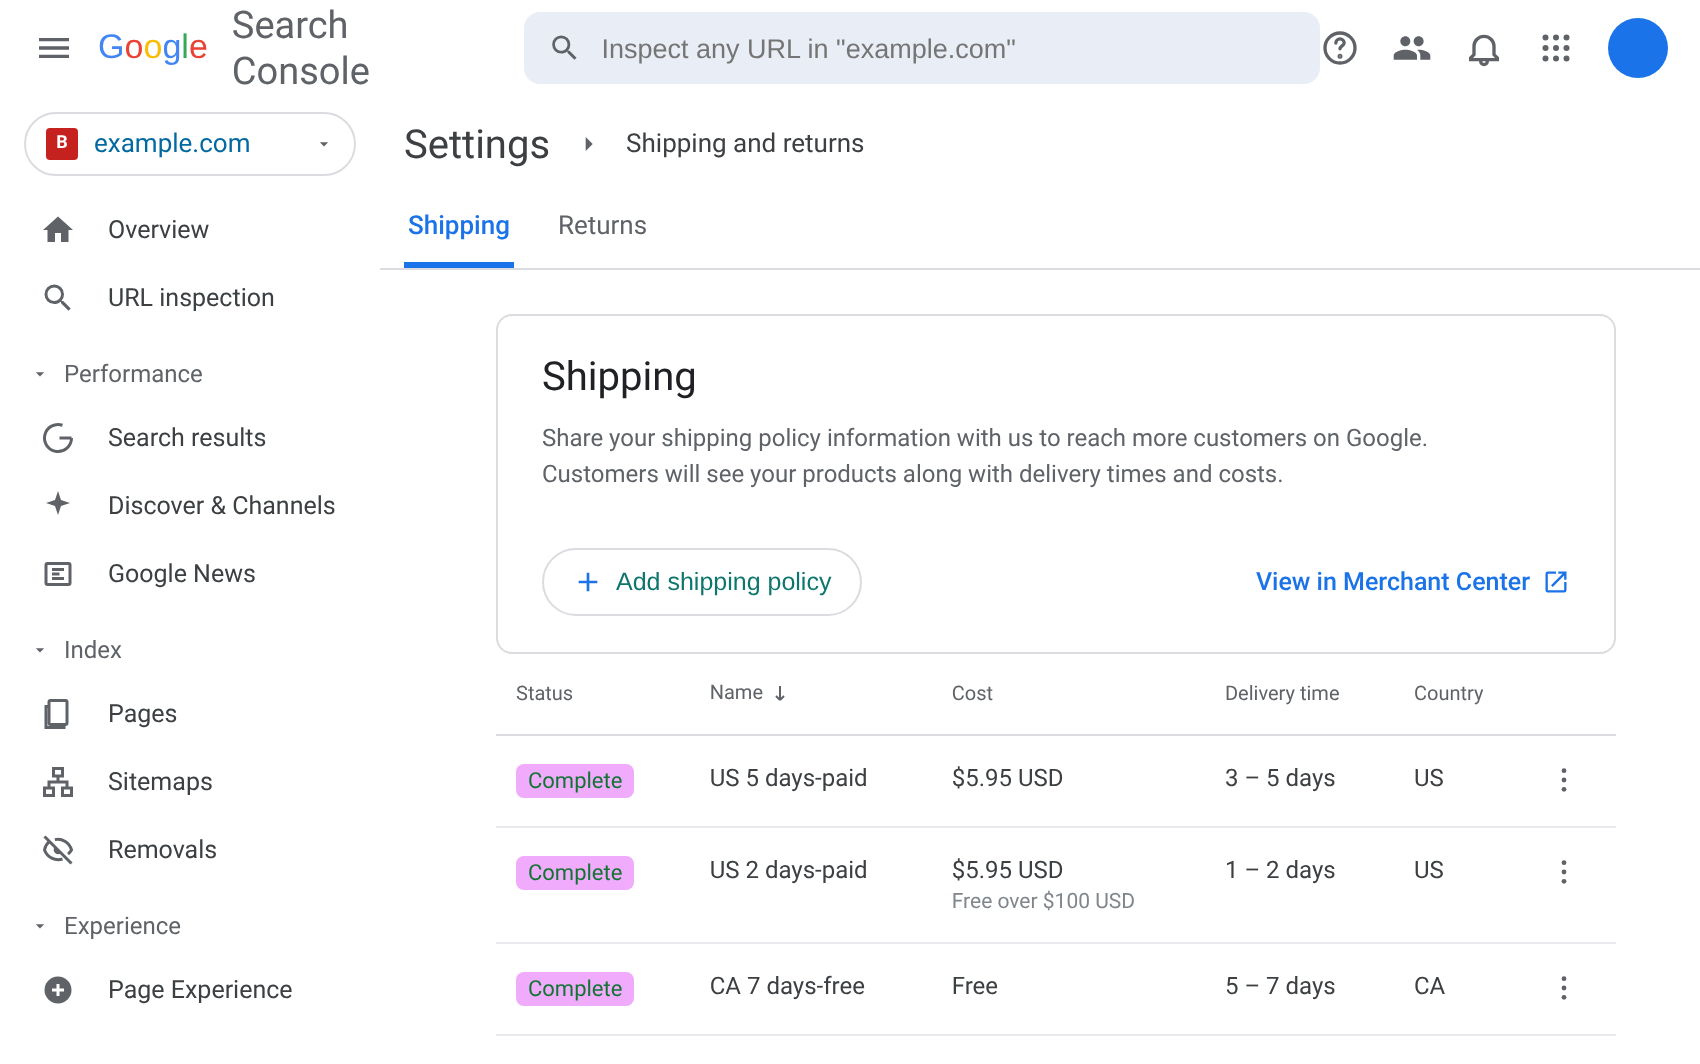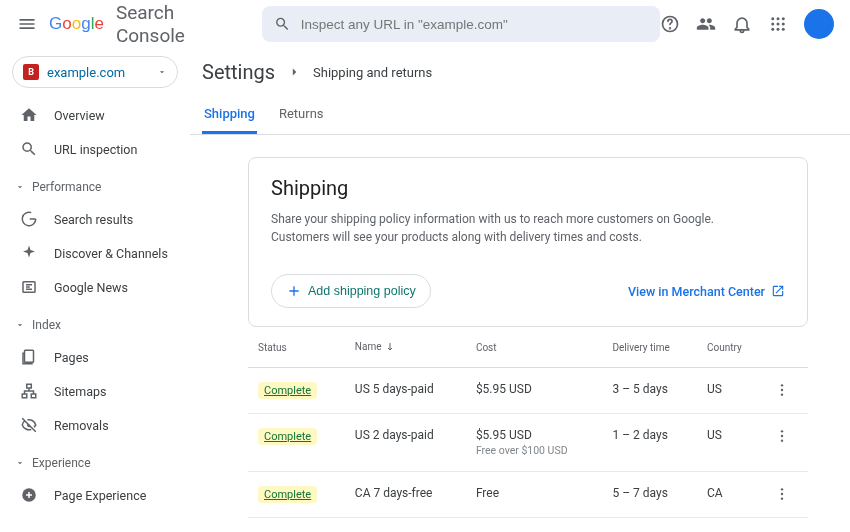--- a/index.html
+++ b/index.html
@@ -46,21 +46,21 @@
   .card .desc { font-size: 12px; color:#5f6368; line-height: 1.5;}
   .card-actions { display:flex; justify-content:space-between; align-items:center; margin-top: 28px;}
   .add-btn { border:1px solid #dadce0; border-radius: 18px; height: 34px; padding: 0 14px; display:flex; align-items:center; gap: 6px; color:#0f766e; font-size: 12.5px; background:#fff; cursor:pointer; font-weight:500;}
   .view-link { color:#1a73e8; font-size: 12.5px; text-decoration:none; display:flex; align-items:center; gap: 6px; font-weight:500;}
   
   .table-card { margin: 0 42px 0 58px; border: 0px solid #dadce0; border-radius: 8px;}
   .table { width:100%; border-collapse: collapse; }
   .table th { text-align:left; font-size:10px; font-weight:400; color:#5f6368; padding: 14px 10px; border-bottom: 1px solid #dadce0;}
   .table th.sort { }
   .table td { font-size:12px; color:#3c4043; padding: 14px 10px; border-bottom: 1px solid #e8eaed; vertical-align:top;}
-  .status-badge { display:inline-block; background:#fef9c3; color:#137333; border-radius: 4px; padding: 2px 6px; font-size:11px;text-decoration:underline;}
+  .status-badge { display:inline-block; background:#f0abfc; color:#137333; border-radius: 4px; padding: 2px 6px; font-size:11px;}
   .cost-sub { font-size:10.5px; color:#80868b; margin-top: 2px;}
   .kebab { color:#5f6368; cursor:pointer; text-align:right;}
   
   .table-footer { padding: 12px 10px; font-size:12px; color:#5f6368;}
   
   svg { display:block; }
 </style>
 </head>
 <body>
 

